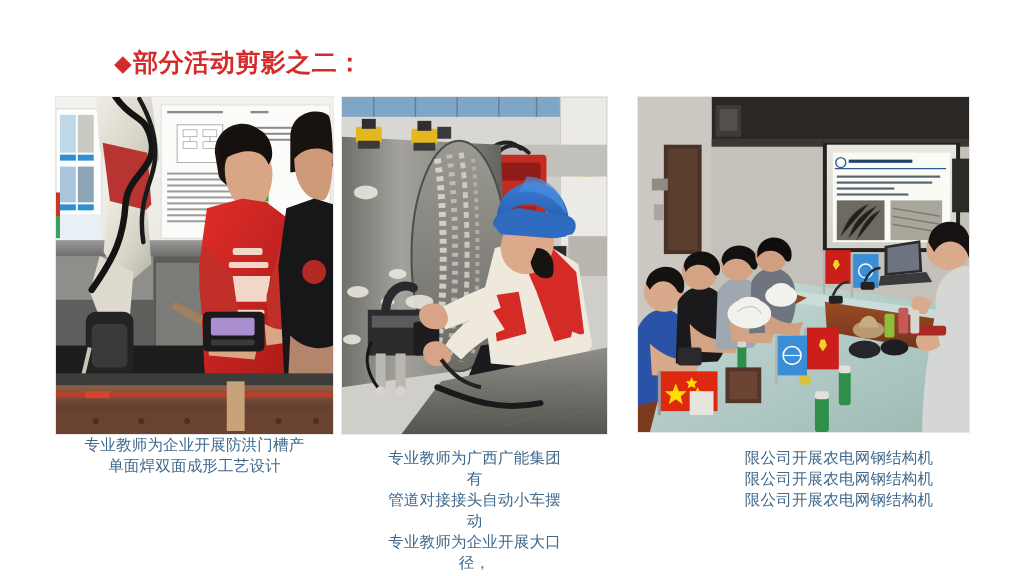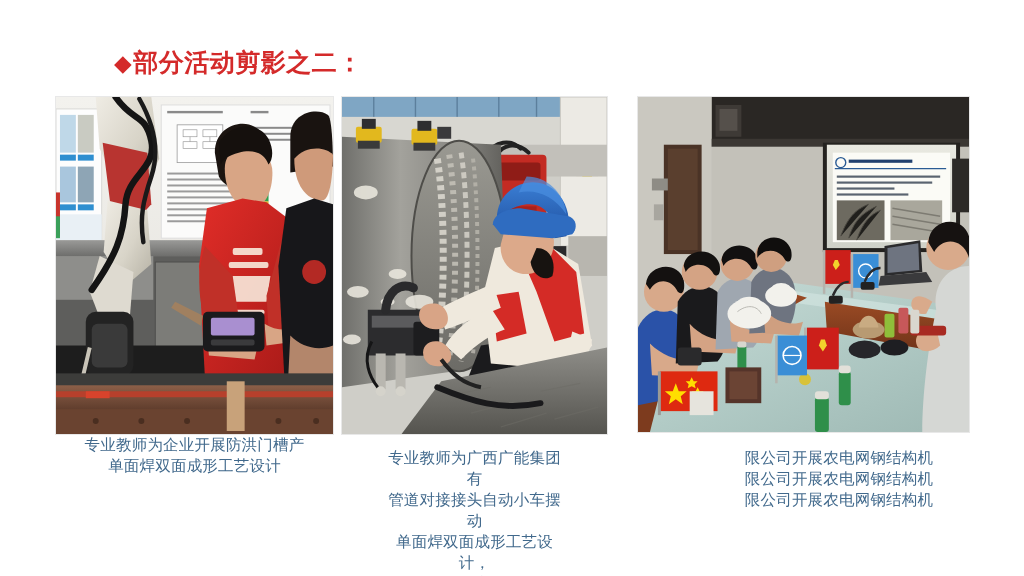--- a/index.html
+++ b/index.html
@@ -365,21 +365,21 @@
           </g>
 
           <path d="M96 292 C130 306 160 316 200 308" stroke="#1a1a1c" stroke-width="6" fill="none" stroke-linecap="round"></path>
           <path d="M100 264 C112 280 122 288 140 292" stroke="#222" stroke-width="4" fill="none"></path>
         </svg>
       </div>
     </div>
     <div class="caption" id="cap-2">
       <div>专业教师为广西广能集团有</div>
       <div>管道对接接头自动小车摆动</div>
-      <div>单面焊双面成形工艺设计，</div>
+      <div>专业教师为企业开展大口径，</div>
       <div>已推广应用。</div>
     </div>
 
     <div class="photo-card" id="card-3">
       <div class="photo-frame">
         <svg viewBox="0 0 333 337" preserveAspectRatio="none">
           <defs>
             <linearGradient id="p3table" x1="0" y1="0" x2="1" y2="1">
               <stop offset="0" stop-color="#c9ddd8"></stop>
                 <stop offset="0.5" stop-color="#b2cbc6"></stop>

